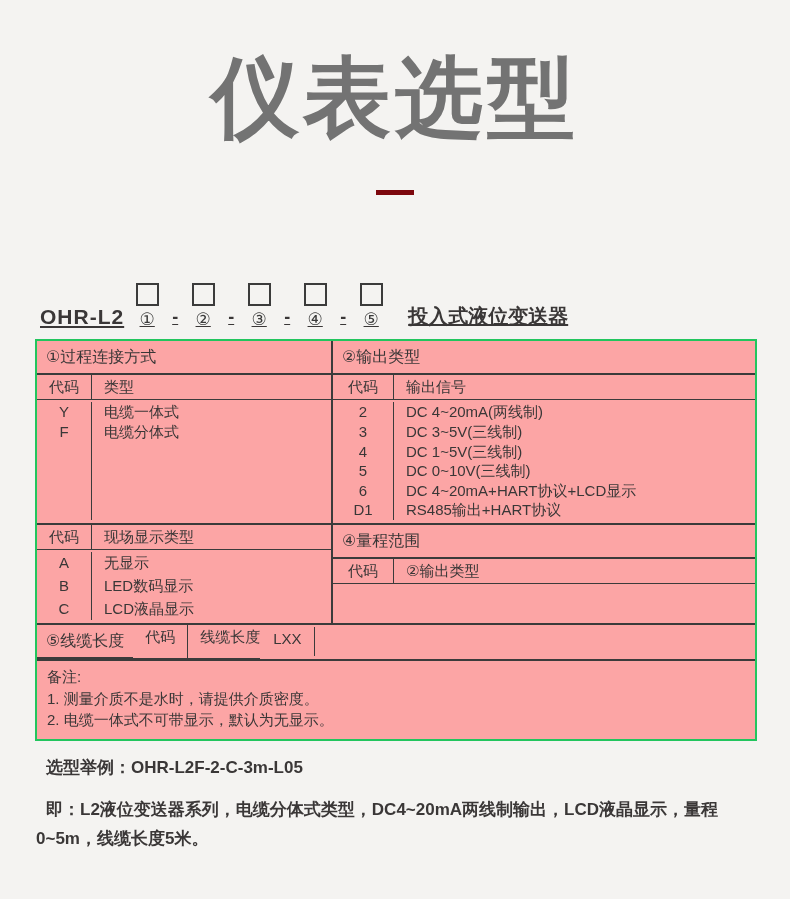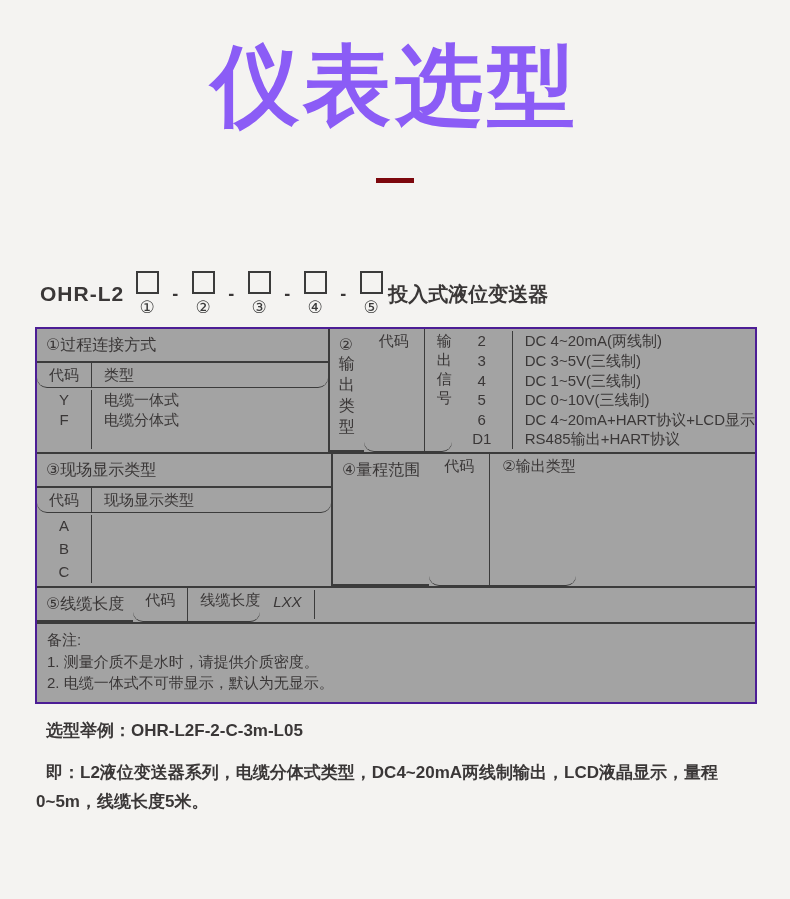--- a/index.html
+++ b/index.html
@@ -6,70 +6,71 @@
   body {
     width:790px; height:899px;
     background:#f4f3f1;
     font-family:"Liberation Sans","DejaVu Sans",sans-serif;
     color:#3a3737;
   }
   .page { position:relative; width:790px; height:899px; overflow:hidden; }
 
   
   .title {
-    margin:0; padding-top:40px;
+    margin:12px; padding-top:40px;
     text-align:center;
     font-size:88px; line-height:1.05; font-weight:900;
-    color:#8b5cf6; letter-spacing:4px;
+    color:#737373; letter-spacing:4px;
   }
   .red-dash {
     width:38px; height:5px; background:#7c070d;
     margin:46px auto 0;
   }
 
   
   .model {
-    display:flex; align-items:center;
+    display:flex; align-items:flex-end;
     margin:88px 0 0 40px;
+    text-decoration:underline;
   }
   .model .prefix {
     font-size:21px; font-weight:bold; line-height:24px;
     margin-right:10px; letter-spacing:1px;
   }
   .slot { display:flex; flex-direction:column; align-items:center; width:26px; }
   .slot .box { width:19px; height:19px; border:2px solid #3b3b3b; background:transparent; }
   .slot .num { margin-top:5px; font-size:17px; line-height:18px; color:#3b3b3b; }
   .mdash { line-height:24px; font-size:18px; font-weight:bold; margin:0 12px; }
-  .model .suffix { font-size:20px; font-weight:bold; line-height:26px; margin-left:4px; }
+  .model .suffix { font-size:20px; font-weight:bold; line-height:26px; margin-left:24px; }
 
   
   .sel-table {
     width:718px; margin:10px 12px 0 35px;
-    border:2px solid #4c1d95;
+    border:2px solid #22c55e;
     font-size:15px;
-    background:#a3a3a3;
+    background:#fca5a5;
   }
   .split { display:flex; align-items:stretch; border-bottom:2px solid #3b3b3b; }
   .half-l { width:294px; border-right:2px solid #3b3b3b; display:flex; flex-direction:column; }
-  .half-r { flex:1; display:flex; flex-direction:row; }
+  .half-r { flex:1; display:flex; flex-direction:column; }
   .fullsec { display:flex; flex-direction:row; border-bottom:2px solid #3b3b3b; }
   .sec-h {
     padding:6px 9px 5px; font-size:16px;
     border-bottom:2px solid #3b3b3b;
   }
-  .cols { display:flex; border-bottom:1px solid #3b3b3b;border-radius:10px; }
+  .cols { display:flex; border-bottom:1px solid #3b3b3b; }
   .cc { width:54px; border-right:1px solid #3b3b3b; text-align:center; flex-shrink:0; }
   .half-r .cc { width:60px; }
   .cv { flex:1; padding-left:12px; }
   .cols .cc, .cols .cv { padding-top:2px; padding-bottom:3px; line-height:19px; }
   .tbody { display:flex; flex:1; align-items:stretch; padding:2px 0 3px; }
   .line { white-space:nowrap; }
   .lh20 .line { line-height:19.6px; }
   .lh23 .line { line-height:22.8px; }
-  .lh24 .line { line-height:24px;font-style:italic; }
+  .lh24 .line { line-height:24px; }
 
   .remark { padding:5px 10px 8px; }
   .remark .line { line-height:21.5px; white-space:nowrap; }
 
   
   .example { margin:15px 0 0 36px; font-weight:bold; font-size:17px; width:728px; }
   .ex-line1 { padding-left:10px; line-height:24px; margin-bottom:15px; white-space:nowrap; }
   .ex-desc { margin:0; text-indent:10px; line-height:29px; }
 </style>
 </head>
@@ -151,31 +152,35 @@
             <div class="line">DC 0~10V(三线制)</div>
             <div class="line">DC 4~20mA+HART协议+LCD显示</div>
             <div class="line">RS485输出+HART协议</div>
           </div>
         </div>
       </div>
     </div>
 
     <div class="split">
       <div class="half-l">
-        <div class="sec-h">③现场显示类型</div>
         <div class="cols">
           <div class="cc">代码</div>
           <div class="cv">现场显示类型</div>
         </div>
         <div class="tbody lh23">
           <div class="cc">
             <div class="line">A</div>
             <div class="line">B</div>
             <div class="line">C</div>
           </div>
+          <div class="cv">
+            <div class="line">无显示</div>
+            <div class="line">LED数码显示</div>
+            <div class="line">LCD液晶显示</div>
+          </div>
         </div>
       </div>
       <div class="half-r">
         <div class="sec-h">④量程范围</div>
         <div class="cols">
           <div class="cc">代码</div>
           <div class="cv">②输出类型</div>
         </div>
       </div>
     </div>

